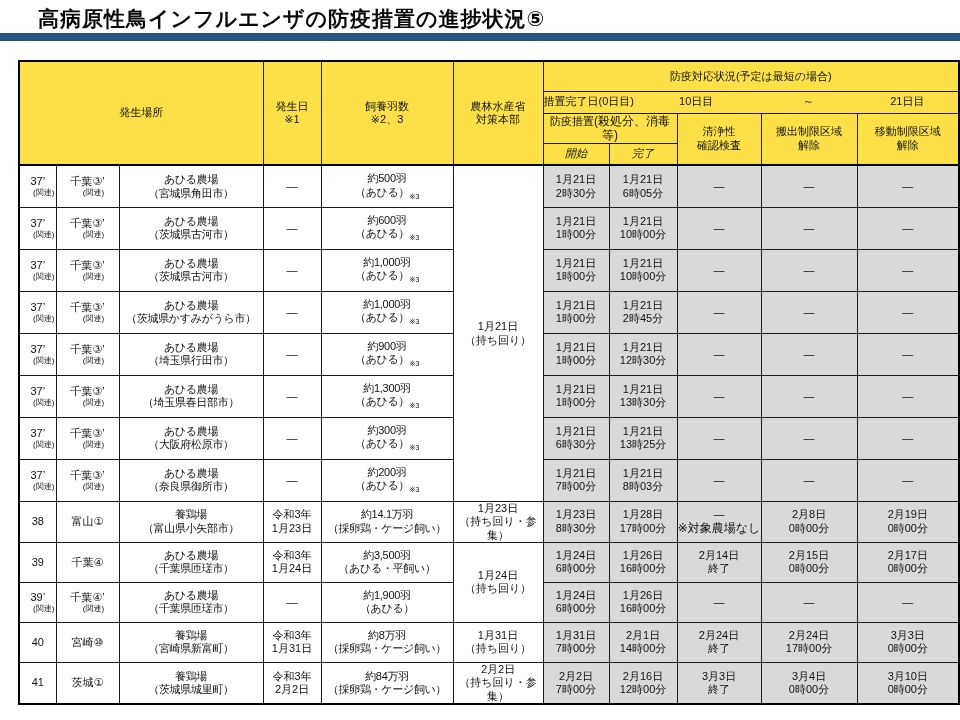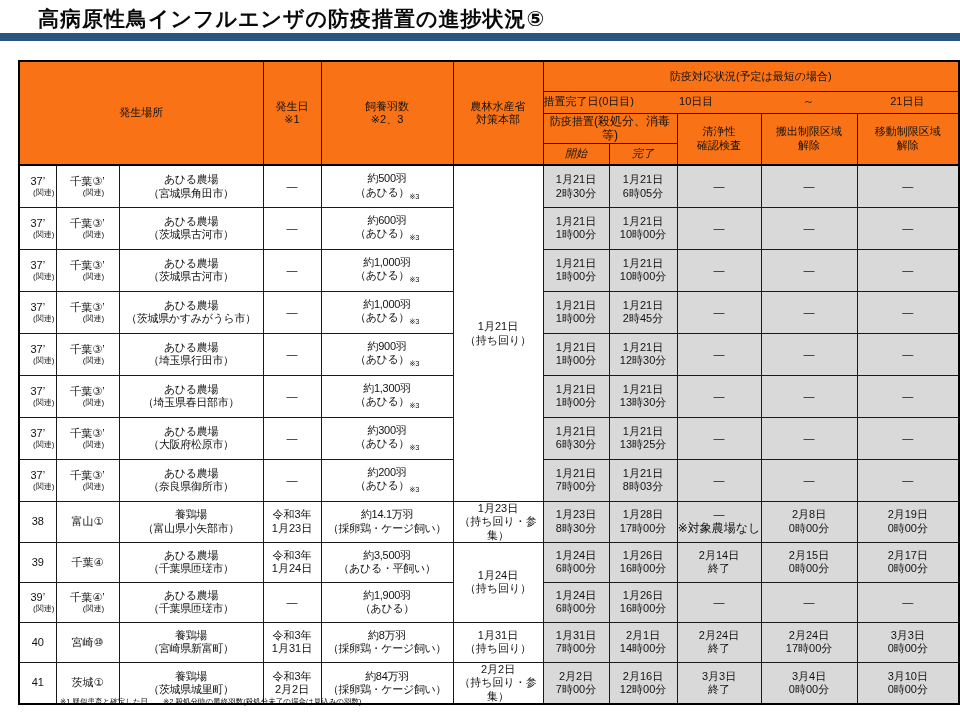--- a/index.html
+++ b/index.html
@@ -8,21 +8,21 @@
   #page { position:relative; width:761px; height:720px; background:#fff; }
 
   #title { position:absolute; left:38px; top:5px; font-size:21px; font-weight:bold;
     letter-spacing:1px; color:#0a0a0a; white-space:nowrap; }
   #bar { position:absolute; left:0; top:33px; width:960px; height:8px; background:#2a5482; }
 
   table#tbl { position:absolute; left:18px; top:60px; width:940px;
     border-collapse:collapse; table-layout:fixed; border:2px solid #000; }
   #tbl th, #tbl td { border:1px solid #1a1a1a; text-align:center; vertical-align:middle;
     font-size:11px; line-height:1.22; padding:0; overflow:hidden; }
-  #tbl thead th { font-weight:normal; background:#f97316; }
+  #tbl thead th { font-weight:normal; background:#fde047; }
   #tbl thead { border-bottom:2px solid #000; }
   #tbl thead tr.h1 th { height:30px; }
   #tbl thead tr.h2 th { height:22px; }
   #tbl thead tr.h3 th { height:24px; }
   #tbl thead tr.h4 th { height:22px;font-style:italic; }
   .b { font-weight:bold; }
 
   
   .timeline { padding:0; }
   .timeline .tl { display:flex; width:100%; align-items:center; }
@@ -638,16 +638,15 @@
           </td>
           <td class="c-gray gray">
             <div>3月10日</div>
             <div>0時00分</div>
           </td>
         </tr>
       </tbody>
   </table>
 
   <div id="footnotes">
-    <div>※1 疑似患畜と確定した日　　※2 殺処分時の最終羽数(殺処分未了の場合は見込みの羽数)</div>
   </div>
 
 </div>
 
 </body></html>

